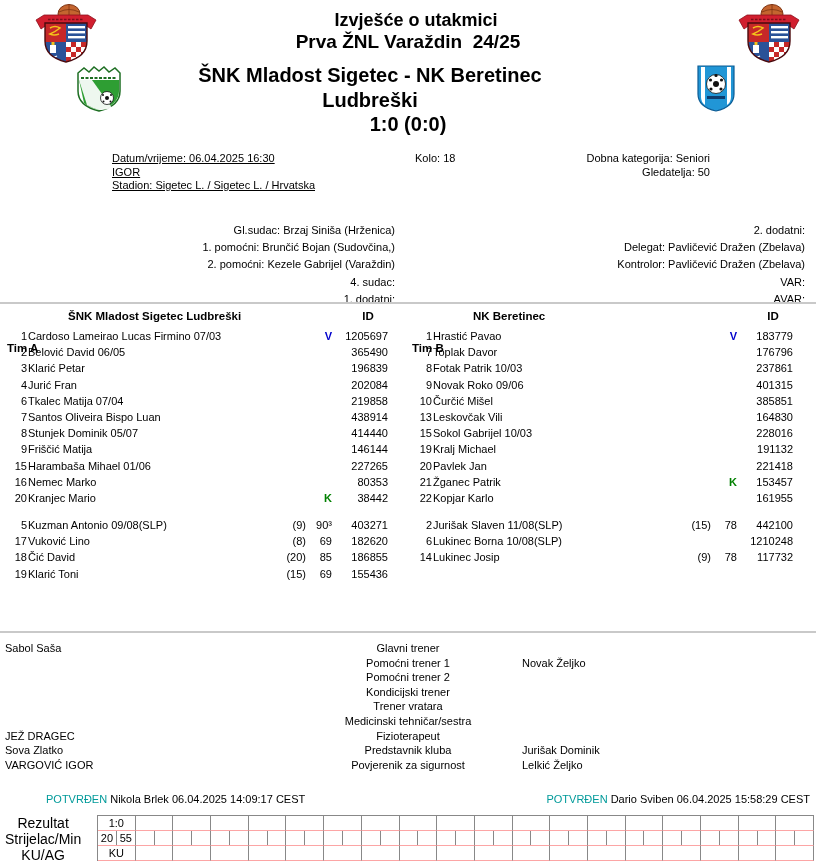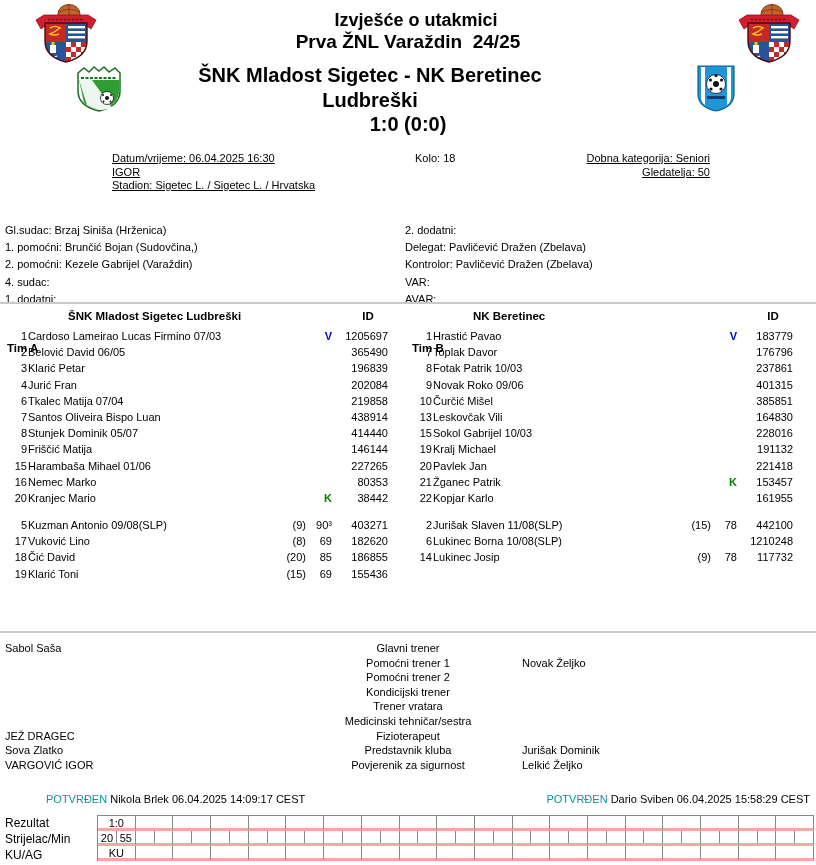--- a/index.html
+++ b/index.html
@@ -9,22 +9,22 @@
   .crest-left{left:30px;top:3px;width:72px;height:62px;}
   .crest-right{left:733px;top:3px;width:72px;height:62px;}
   .logo-a{position:absolute;left:76px;top:64px;width:46px;height:48px;}
   .logo-b{position:absolute;left:696px;top:64px;width:40px;height:48px;}
   .report-title{position:absolute;top:10px;left:8px;width:816px;text-align:center;font-weight:bold;font-size:18px;}
   .competition{position:absolute;top:31px;left:0;width:816px;text-align:center;font-weight:bold;font-size:19px;white-space:pre;}
   .match-title{position:absolute;top:63px;left:150px;width:440px;text-align:center;font-weight:bold;font-size:20px;line-height:25px;}
   .score{position:absolute;top:113px;left:0;width:816px;text-align:center;font-weight:bold;font-size:20px;}
   .info-datum{position:absolute;top:152px;left:112px;width:240px;line-height:13.5px;text-decoration:underline;}
   .info-kolo{position:absolute;top:152px;left:415px;}
-  .info-right{position:absolute;top:152px;right:106px;text-align:right;line-height:13.5px;text-decoration:underline;}
-  .officials{position:absolute;top:222px;line-height:17.2px;}
+  .info-right{position:absolute;top:152px;right:106px;text-align:right;line-height:13.5px;}
+  .officials{position:absolute;top:222px;line-height:17.2px;text-align:right;}
   .officials.left{left:5px;width:390px;}
   .officials.right{left:405px;width:400px;}
   .hr{position:absolute;left:0;width:816px;height:2px;background:#c9c9c9;}
   .hr1{top:302px;}
   .hr2{top:631px;}
   .team-table{position:absolute;top:310px;width:383px;}
   .team-a{left:5px;}
   .team-b{left:410px;}
   .thead{position:relative;height:16px;font-weight:bold;font-size:11.5px;}
   .thead .tim{position:absolute;left:2px;margin-top:32px;}
@@ -43,24 +43,24 @@
   .cap{color:#008000;font-weight:bold;}
   .staff{position:absolute;top:641px;left:0;width:816px;}
   .staff-row{position:relative;height:14.6px;line-height:14.6px;}
   .staff-row .sa{position:absolute;left:5px;white-space:nowrap;}
   .staff-row .role{display:block;width:100%;text-align:center;}
   .staff-row .sb{position:absolute;left:522px;white-space:nowrap;}
   .sig{position:absolute;top:792px;height:14px;line-height:14px;}
   .sig-left{left:10px;}
   .sig-right{right:6px;text-align:right;}
   .sig .status{color:#009a9a;padding-left:36px;}
-  .rg-labels{position:absolute;left:5px;top:815px;line-height:16px;font-size:12px;}
+  .rg-labels{position:absolute;left:5px;top:815px;line-height:16px;font-size:14px;text-align:center;}
   .result-grid{position:absolute;left:97px;top:815px;border-left:1px solid #888;border-top:1px solid #888;}
   .rg-row{display:flex;height:15px;}
-  .rg-cell{width:36.7px;border-right:1px solid #888;border-bottom:3px solid #fca5a5;text-align:center;line-height:15px;}
+  .rg-cell{width:36.7px;border-right:1px solid #888;border-bottom:1px solid #fca5a5;text-align:center;line-height:15px;}
   .rg-cell.split{display:flex;text-align:center;}
   .rg-half{flex:1;line-height:15px;}
   .rg-half.first{border-right:1px solid #888;}
 </style>
 </head>
 <body>
 
 <div class="page">
 
   <svg width="0" height="0" style="position:absolute">

